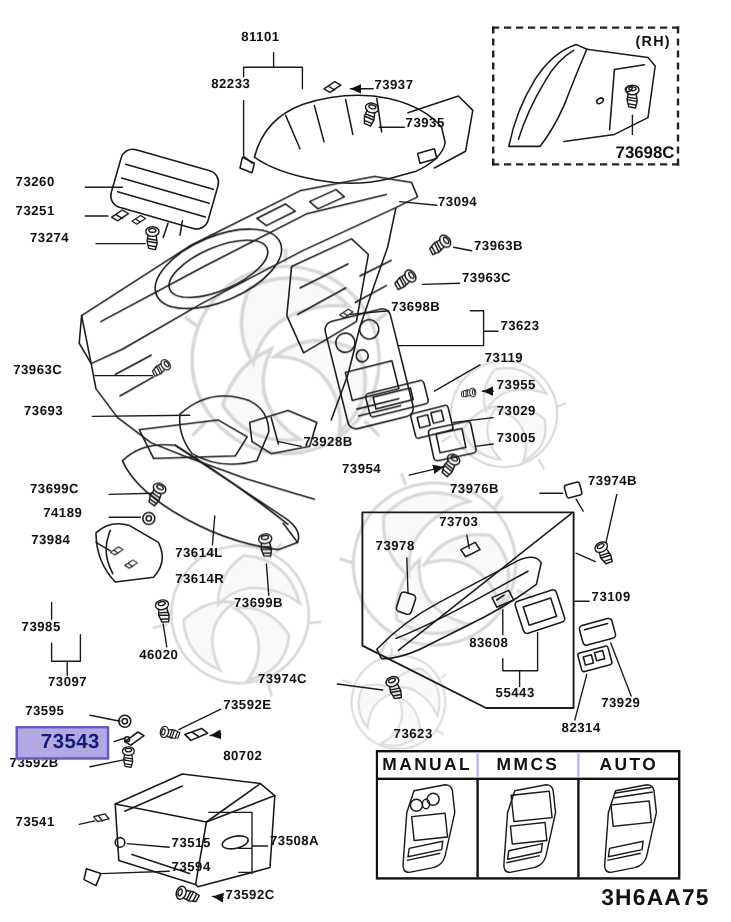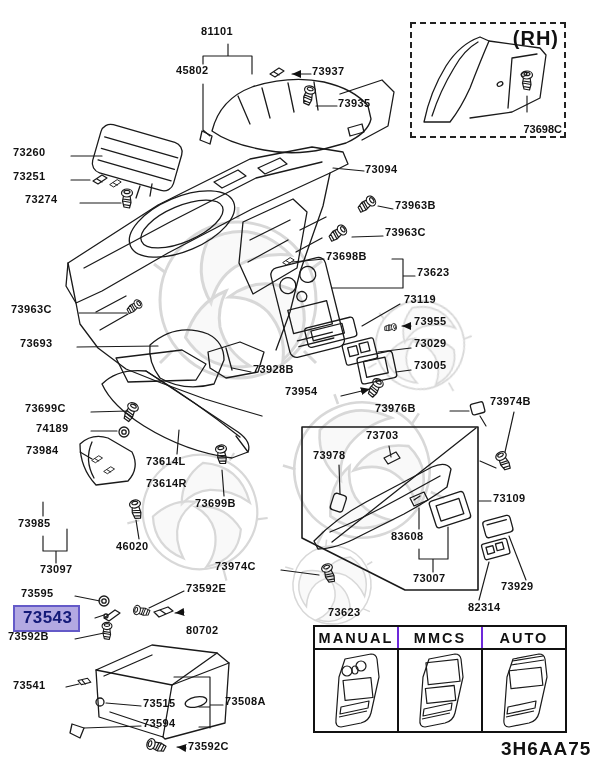--- a/index.html
+++ b/index.html
@@ -7,39 +7,39 @@
     width:609px;height:768px;position:relative;background:#fff;overflow:hidden;
     font-family:"Liberation Sans", sans-serif;
   }
   .plbl{
     position:absolute;font-weight:bold;font-size:11px;color:#111;
     letter-spacing:.4px;white-space:nowrap;line-height:1;
   }
   #art{position:absolute;left:0;top:0}
   .hlwrap{
     position:absolute;left:13px;top:605px;
-    background:#b3a9e2;border:2px solid #645ac8;padding:2px 6px 3px 8px;
+    background:#b3a9e2;border:2px solid #645ac8;padding:2px 6px 3px 19px;
   }
   .hlwrap .hltext{
     font-weight:bold;font-size:17px;letter-spacing:.4px;line-height:1;color:#141a78;white-space:nowrap;
   }
   .rhbox{
     position:absolute;left:410px;top:22px;width:152px;height:112px;
     border:2px dashed #222;
   }
-  .rhtag{position:absolute;right:5px;top:3px;font-weight:bold;font-size:20px;letter-spacing:1px;color:#111}
-  .rhpart{position:absolute;right:2px;bottom:1px;font-weight:bold;font-size:11px;color:#111}
+  .rhtag{position:absolute;right:5px;top:3px;font-weight:bold;font-size:12px;letter-spacing:1px;color:#111}
+  .rhpart{position:absolute;right:2px;bottom:1px;font-weight:bold;font-size:14px;color:#111}
   .vtab{
     position:absolute;left:313px;top:625px;width:254px;height:108px;
     border:2px solid #111;box-sizing:border-box;display:flex;flex-direction:column;background:#fff;
   }
   .vhead{display:flex;height:21px;border-bottom:2px solid #111;flex:none}
   .vhead .hcell{
     flex:1;display:flex;align-items:center;justify-content:center;
-    font-weight:bold;font-size:14.5px;letter-spacing:2px;color:#111;border-right:2px solid #6d28d9;
+    font-weight:bold;font-size:14.5px;letter-spacing:2px;color:#111;border-right:2px solid #c4b5fd;
   }
   .vhead .hcell:last-child{border-right:none}
   .vbody{flex:1;display:flex}
   .vbody .cell{flex:1;border-right:2px solid #111;display:flex;align-items:center;justify-content:center}
   .vbody .cell:last-child{border-right:none}
   .code{position:absolute;left:501px;top:738px;font-weight:bold;font-size:19px;letter-spacing:1px;color:#111}
 </style>
 </head>
 <body>
 
@@ -262,21 +262,21 @@
       <path d="M184,591 L149,608"></path>
       <path d="M184,612 L175,613" marker-end="url(#arr)"></path>
       <path d="M75,596 L100,601"></path>
       <path d="M95,618 L104,615"></path>
       <path d="M75,639 L104,633"></path>
     </g>
   </g>
 </svg>
 
 <div class="plbl" style="left:201px;top:26px">81101</div>
-<div class="plbl" style="left:176px;top:65px">45802</div>
+<div class="plbl" style="left:176px;top:65px">82233</div>
 <div class="plbl" style="left:312px;top:66px">73937</div>
 <div class="plbl" style="left:338px;top:98px">73935</div>
 <div class="plbl" style="left:13px;top:147px">73260</div>
 <div class="plbl" style="left:13px;top:171px">73251</div>
 <div class="plbl" style="left:25px;top:194px">73274</div>
 <div class="plbl" style="left:365px;top:164px">73094</div>
 <div class="plbl" style="left:395px;top:200px">73963B</div>
 <div class="plbl" style="left:385px;top:227px">73963C</div>
 <div class="plbl" style="left:326px;top:251px">73698B</div>
 <div class="plbl" style="left:417px;top:267px">73623</div>
@@ -295,21 +295,21 @@
 <div class="plbl" style="left:146px;top:478px">73614R</div>
 <div class="plbl" style="left:195px;top:498px">73699B</div>
 <div class="plbl" style="left:18px;top:518px">73985</div>
 <div class="plbl" style="left:116px;top:541px">46020</div>
 <div class="plbl" style="left:40px;top:564px">73097</div>
 <div class="plbl" style="left:375px;top:403px">73976B</div>
 <div class="plbl" style="left:490px;top:396px">73974B</div>
 <div class="plbl" style="left:366px;top:430px">73703</div>
 <div class="plbl" style="left:313px;top:450px">73978</div>
 <div class="plbl" style="left:391px;top:531px">83608</div>
-<div class="plbl" style="left:413px;top:573px">73007</div>
+<div class="plbl" style="left:413px;top:573px">55443</div>
 <div class="plbl" style="left:493px;top:493px">73109</div>
 <div class="plbl" style="left:501px;top:581px">73929</div>
 <div class="plbl" style="left:468px;top:602px">82314</div>
 <div class="plbl" style="left:215px;top:561px">73974C</div>
 <div class="plbl" style="left:186px;top:583px">73592E</div>
 <div class="plbl" style="left:186px;top:625px">80702</div>
 <div class="plbl" style="left:21px;top:588px">73595</div>
 <div class="plbl" style="left:8px;top:631px">73592B</div>
 <div class="plbl" style="left:13px;top:680px">73541</div>
 <div class="plbl" style="left:143px;top:698px">73515</div>

